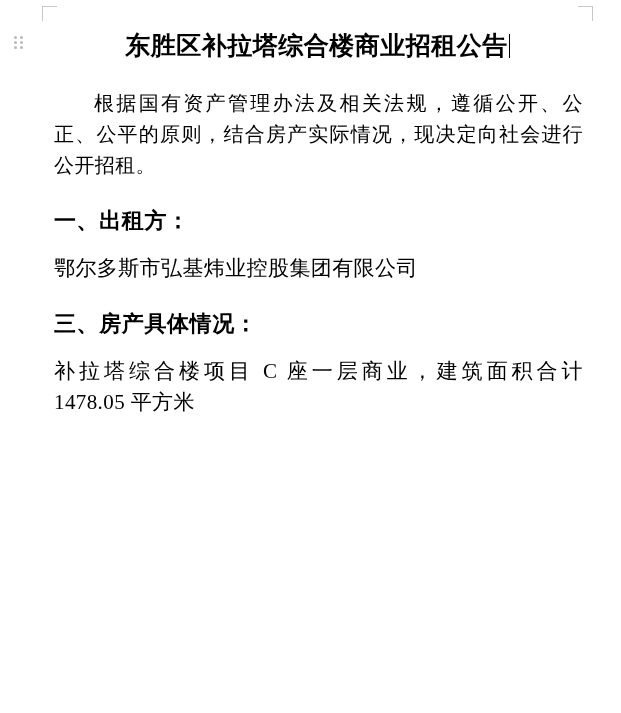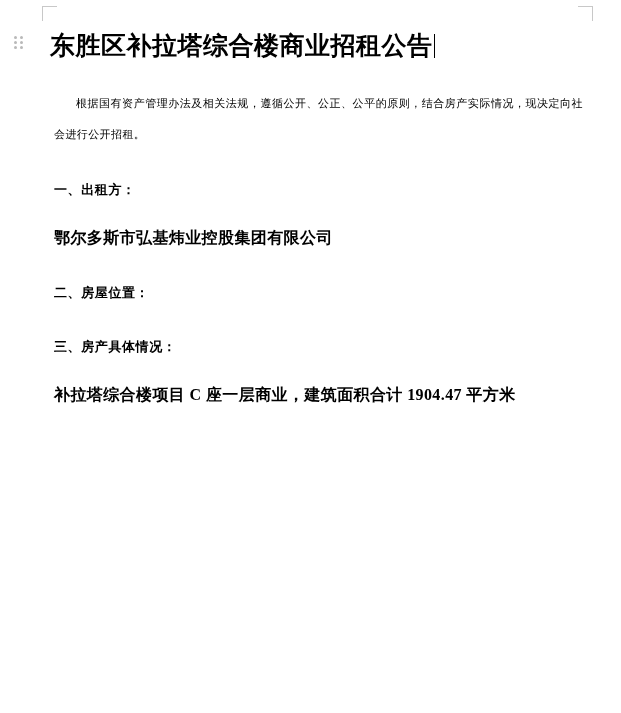--- a/index.html
+++ b/index.html
@@ -61,59 +61,59 @@
     width: 551px;
     padding: 22px 0 0 0;
     box-sizing: border-box;
   }
 
   .doc-title {
     font-family: "Liberation Sans", "DejaVu Sans", sans-serif;
     font-weight: bold;
     font-size: 25px;
     line-height: 34px;
+    text-align: center;
     letter-spacing: 0.5px;
     margin: 6px 0 8px 0;
     padding: 0 8px;
     position: relative;
   }
   .caret {
     display: inline-block;
     width: 1px;
     height: 24px;
     background: #000;
     vertical-align: -4px;
     margin-left: 1px;
   }
 
   .para {
-    font-size: 11px;
+    font-size: 20px;
     line-height: 31px;
     text-align: justify;
     margin: 26px 10px 0 12px;
     text-indent: 2em;
     letter-spacing: 0.4px;
   }
 
   .heading {
     font-family: "Liberation Sans", "DejaVu Sans", sans-serif;
     font-weight: bold;
-    font-size: 13px;
+    font-size: 22px;
     line-height: 28px;
     margin: 26px 0 0 12px;
     letter-spacing: 0.6px;
   }
 
   .body-line {
-    font-size: 16px;
+    font-size: 21px;
     line-height: 31px;
     margin: 18px 10px 0 12px;
     letter-spacing: 0.4px;
     text-align: justify;
-    font-weight: bold;
   }
 </style>
 </head>
 <body>
 
 <div class="page">
 
   <div class="crop tl"></div>
   <div class="crop tr"></div>
 
@@ -128,21 +128,20 @@
 
   <div class="content">
 
     <h1 class="doc-title"><span>东胜区补拉塔综合楼商业招租公告</span><span class="caret"></span></h1>
 
     <p class="para">根据国有资产管理办法及相关法规，遵循公开、公正、公平的原则，结合房产实际情况，现决定向社会进行公开招租。</p>
 
     <p class="heading">一、出租方：</p>
     <p class="body-line">鄂尔多斯市弘基炜业控股集团有限公司</p>
 
-    <p class="heading">二、房屋位置：</p>
 
     <p class="heading">三、房产具体情况：</p>
-    <p class="body-line">补拉塔综合楼项目 C 座一层商业，建筑面积合计 1904.47 平方米</p>
+    <p class="body-line">补拉塔综合楼项目 C 座一层商业，建筑面积合计 1478.05 平方米</p>
 
 
 
   </div>
 </div>
 
 </body></html>

